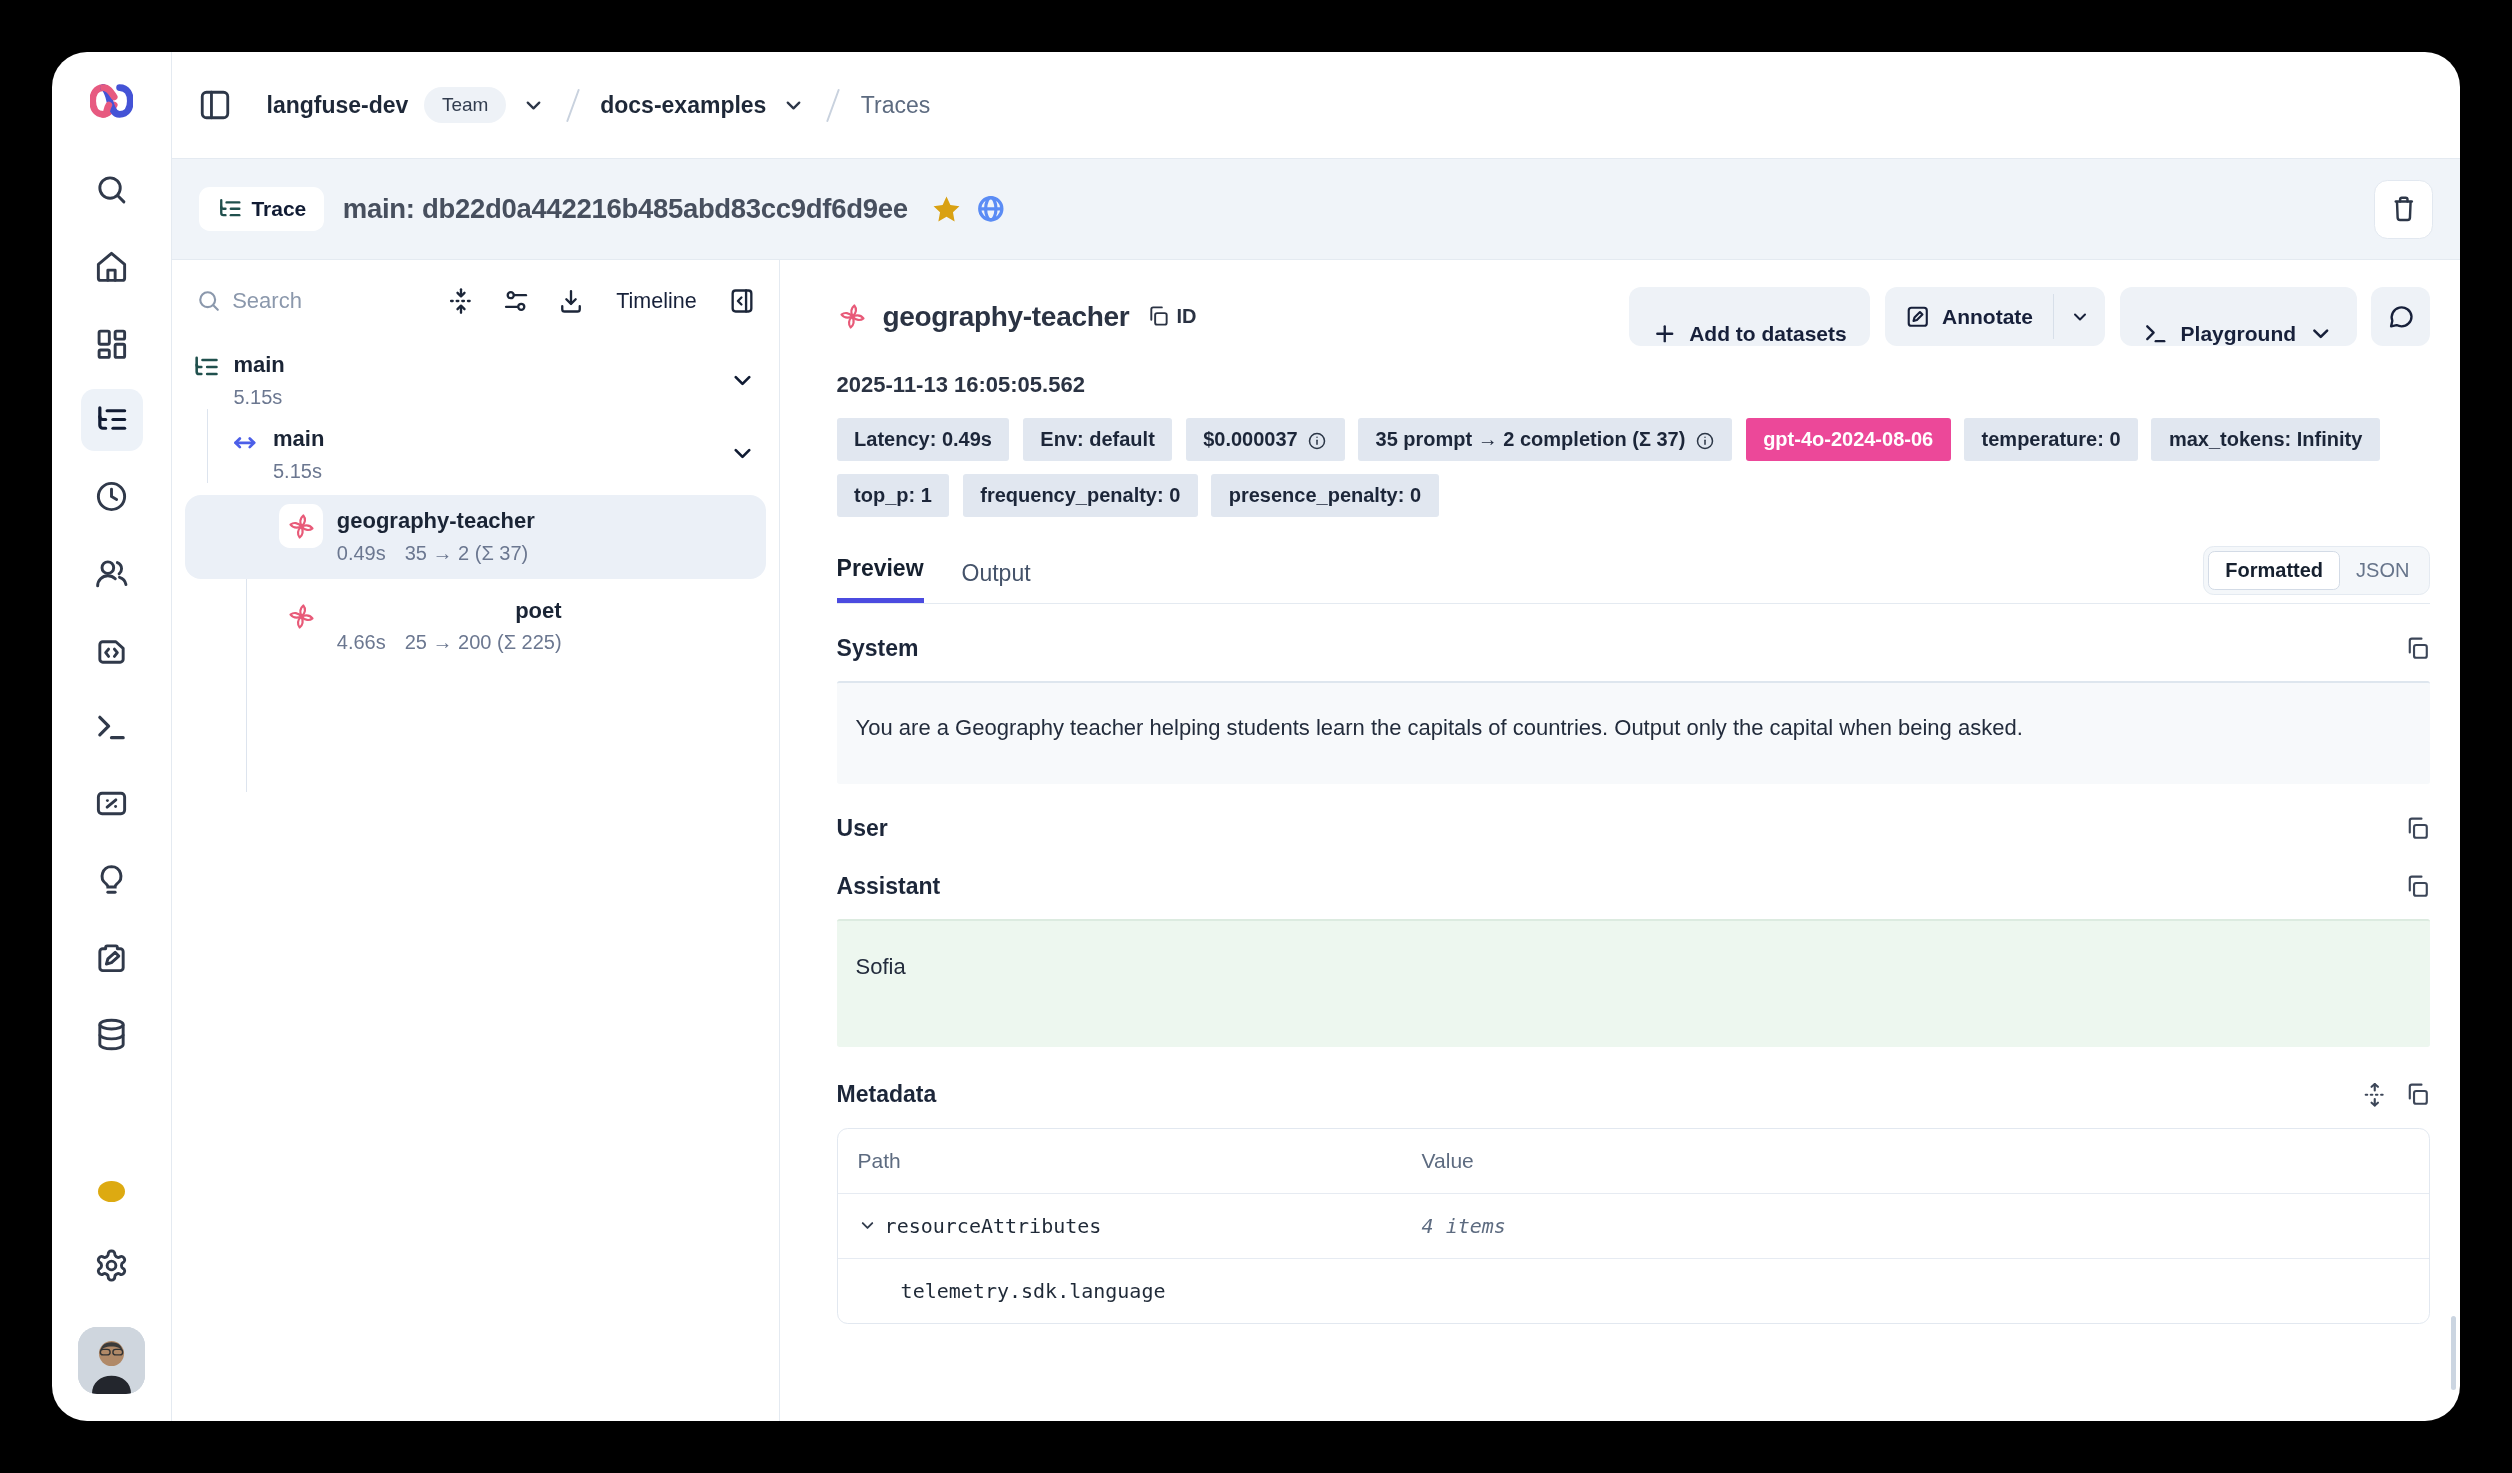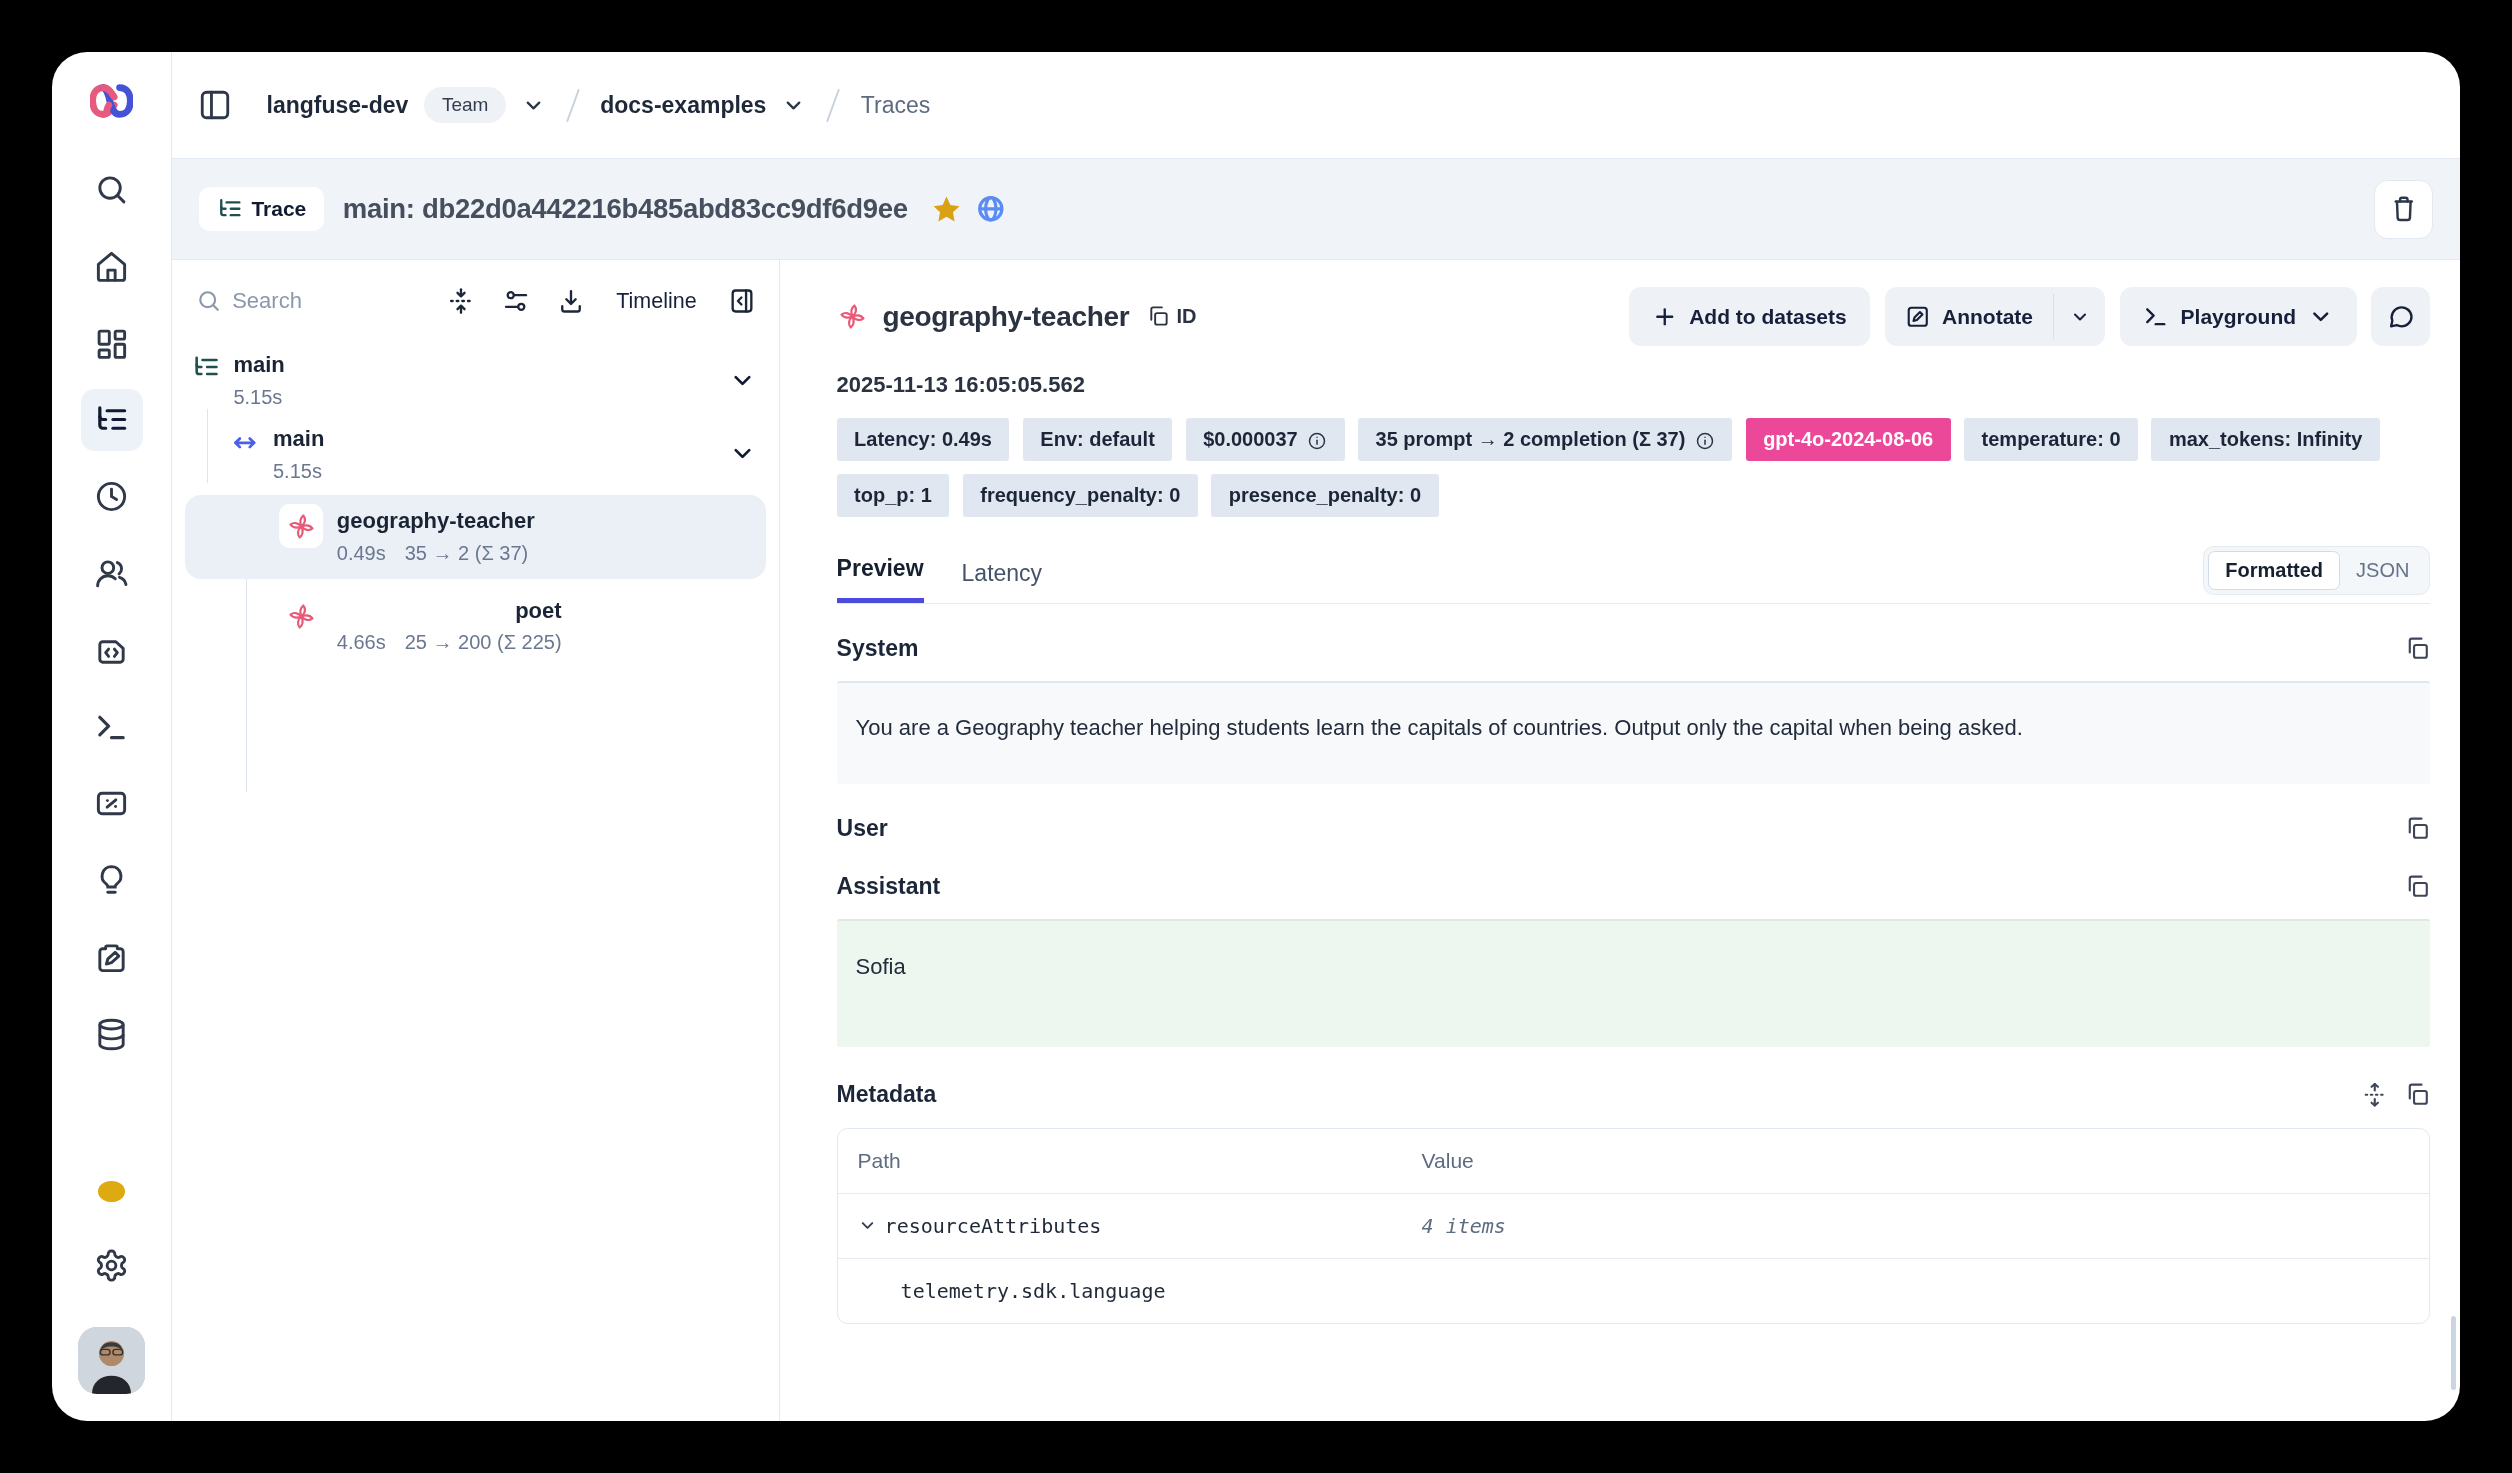--- a/index.html
+++ b/index.html
@@ -85,21 +85,21 @@
 
   
   .main-panel { flex:1; min-width:0; padding:0 29.6px; overflow:hidden; position:relative; }
   .obs-header { display:flex; align-items:center; margin-top:27px; }
   .obs-title-icon svg { width:31px; height:31px; }
   .obs-title { font-size:28px; font-weight:700; color:#2b3343; margin-left:14.8px; letter-spacing:-0.3px; }
   .obs-id { display:flex; align-items:center; gap:6.7px; margin-left:17.5px; color:#2b3343; }
   .obs-id svg { width:23px; height:23px; }
   .obs-id-label { font-size:20px; font-weight:600; }
   .obs-actions { margin-left:auto; display:flex; align-items:center; gap:14.8px; }
-  .act-btn { background:#eef2f7; border-radius:12px; height:59px; display:flex; align-items:center; padding:0 23px; gap:12px; font-size:21px; font-weight:600; color:#17203a; cursor:pointer; white-space:nowrap; }
+  .act-btn { background:#eef2f7; border-radius:12px; height:59px; display:flex; align-items:flex-end; padding:0 23px; gap:12px; font-size:21px; font-weight:600; color:#17203a; cursor:pointer; white-space:nowrap; }
   .act-btn svg { width:25.5px; height:25.5px; }
   .act-split { display:flex; background:#eef2f7; border-radius:12px; overflow:hidden; }
   .act-split .seg-main { display:flex; align-items:center; gap:12px; padding:0 20px; height:59px; font-size:21px; font-weight:600; color:#17203a; cursor:pointer; }
   .act-split .seg-divider { width:1.3px; background:#d7dfe9; margin:6.7px 0; }
   .act-split .seg-caret { width:51px; height:59px; display:flex; align-items:center; justify-content:center; color:#17203a; cursor:pointer; }
   .act-split .seg-caret svg { width:20px; height:20px; }
   .icon-btn-sq { background:#eef2f7; border-radius:12px; width:59px; height:59px; display:flex; align-items:center; justify-content:center; color:#17203a; cursor:pointer; }
   .icon-btn-sq svg { width:28px; height:28px; }
 
   .obs-timestamp { margin-top:25.5px; font-size:22px; font-weight:600; color:#2b3343; }
@@ -632,21 +632,21 @@
           <span class="badge">
               <span>frequency_penalty: 0</span>
             </span>
           <span class="badge">
               <span>presence_penalty: 0</span>
             </span>
         </div>
 
         <div class="tabs-row">
           <span class="tab active">Preview</span>
-          <span class="tab inactive">Latency</span>
+          <span class="tab inactive">Output</span>
           <div class="view-toggle">
             <span class="vt-active">Formatted</span>
             <span class="vt-inactive">JSON</span>
           </div>
         </div>
 
         <div class="io-section">
           <div class="io-head">
             <span class="io-role">System</span>
             <span class="io-tools">

